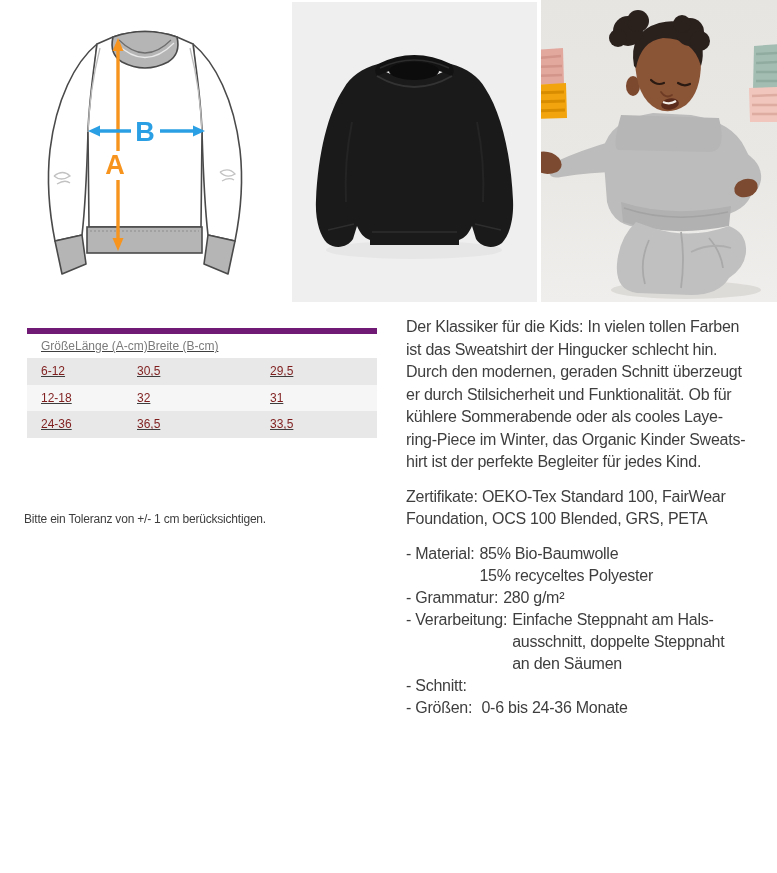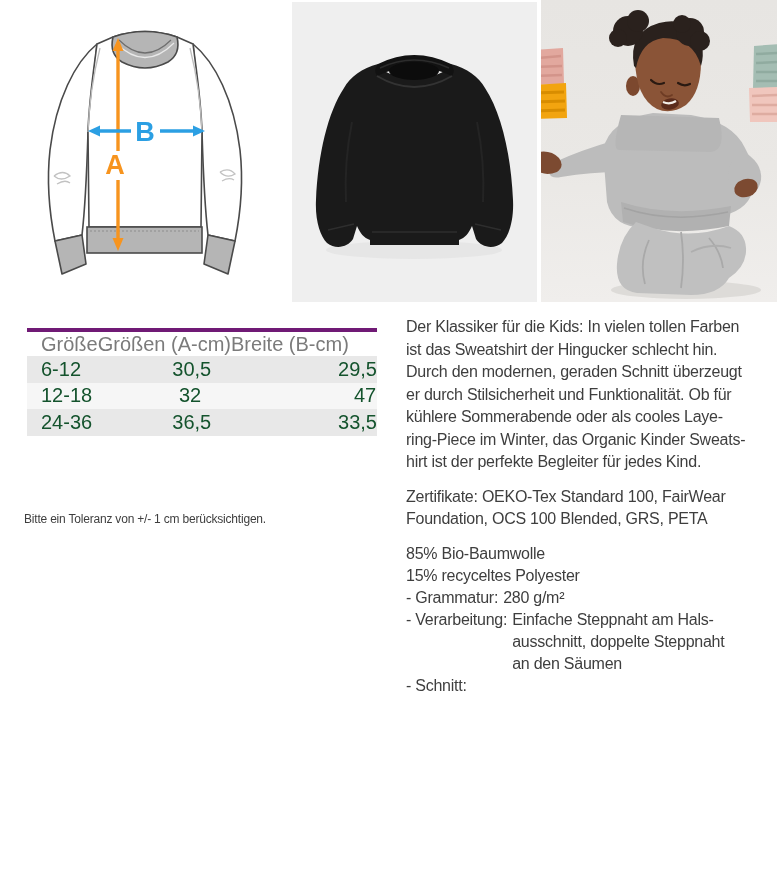--- a/index.html
+++ b/index.html
@@ -8,27 +8,27 @@
   #page { position:relative; width:777px; height:873px; background:#fff; overflow:hidden; }
 
   
   .img-block { position:absolute; top:0; }
   #diagram-block   { left:0;   top:0;  width:290px; height:310px; }
   #product-block   { left:292px; top:2px; width:245px; height:300px; background:#efefef; }
   #lifestyle-block { left:541px; top:0;  width:236px; height:302px; }
   .img-block svg { display:block; }
 
   
-  #size-table { position:absolute; left:27px; top:328px; width:350px; border-top:4px solid #701a75; font-size:20px; }
+  #size-table { position:absolute; left:27px; top:328px; width:350px; border-top:6px solid #701a75; font-size:12px;text-decoration:underline; }
   .t-row { display:flex; align-items:center; height:26.5px; padding-left:14px; }
   .t-head { height:24px; color:#7b7b7b; background:#fff; }
   .t-row .c0 { width:96px; }
   .t-row .c1 { width:133px; }
   .t-row .c2 { flex:1; }
-  .t-body .t-row { color:#14532d;gap:42px; }
+  .t-body .t-row { color:#7f1d1d; }
   .t-body .t-row:nth-child(odd)  { background:#e8e8e8; }
   .t-body .t-row:nth-child(even) { background:#f6f6f6; }
 
   #tolerance-note { position:absolute; left:24px; top:485px; font-size:12px; color:#3e3e3e; letter-spacing:-0.2px;margin-top:27px; }
 
   
   #desc-col { position:absolute; left:406px; top:316px; width:368px; }
   #desc-col p { margin:0 0 12px 0; font-size:16px; line-height:22.5px; letter-spacing:-0.25px; white-space:pre; color:#3e3e3e; }
   #desc-col p.tight { margin-bottom:8px; }
   .detail-item { display:flex; font-size:16px; line-height:22px; letter-spacing:-0.25px; color:#3e3e3e; }
@@ -164,35 +164,35 @@
         <ellipse cx="129" cy="104" rx="9" ry="5.5" fill="#5b2c1c" transform="rotate(-10 129 104)"></ellipse>
         <path d="M122,102 q7,3 13,-1" stroke="#f4efe9" stroke-width="2.2" fill="none"></path>
       </g>
     </svg>
   </div>
 
   <div id="size-table">
     <div class="t-row t-head">
 
     <div class="th">Größe</div>
-        <div class="th">Größen (A-cm)</div>
+        <div class="th">Länge (A-cm)</div>
         <div class="th">Breite (B-cm)</div>
       </div>
     <div class="t-body">
 
         <div class="t-row">
           <div class="c0">6-12</div>
           <div class="c1">30,5</div>
           <div class="c2">29,5</div>
         </div>
 
         <div class="t-row">
           <div class="c0">12-18</div>
           <div class="c1">32</div>
-          <div class="c2">47</div>
+          <div class="c2">31</div>
         </div>
 
 
         <div class="t-row">
           <div class="c0">24-36</div>
           <div class="c1">36,5</div>
           <div class="c2">33,5</div>
         </div>
       </div>
   </div>
@@ -205,36 +205,41 @@
 Durch den modernen, geraden Schnitt überzeugt
 er durch Stilsicherheit und Funktionalität. Ob für
 kühlere Sommerabende oder als cooles Laye-
 ring-Piece im Winter, das Organic Kinder Sweats-
 hirt ist der perfekte Begleiter für jedes Kind.</p>
     <p>Zertifikate: OEKO-Tex Standard 100, FairWear
 Foundation, OCS 100 Blended, GRS, PETA</p>
     <div>
 
         <div class="detail-item">
+          <span class="detail-label">- Material:</span>
           <span class="detail-value">85% Bio-Baumwolle
 15% recyceltes Polyester</span>
         </div>
 
         <div class="detail-item">
           <span class="detail-label">- Grammatur:</span>
           <span class="detail-value">280 g/m²</span>
         </div>
 
         <div class="detail-item">
           <span class="detail-label">- Verarbeitung:</span>
           <span class="detail-value">Einfache Steppnaht am Hals-
 ausschnitt, doppelte Steppnaht
 an den Säumen</span>
         </div>
 
         <div class="detail-item">
           <span class="detail-label">- Schnitt:</span>
         </div>
 
+        <div class="detail-item">
+          <span class="detail-label">- Größen:</span>
+          <span class="detail-value"> 0-6 bis 24-36 Monate</span>
+        </div>
       </div>
   </div>
 
 </div>
 
 </body></html>

